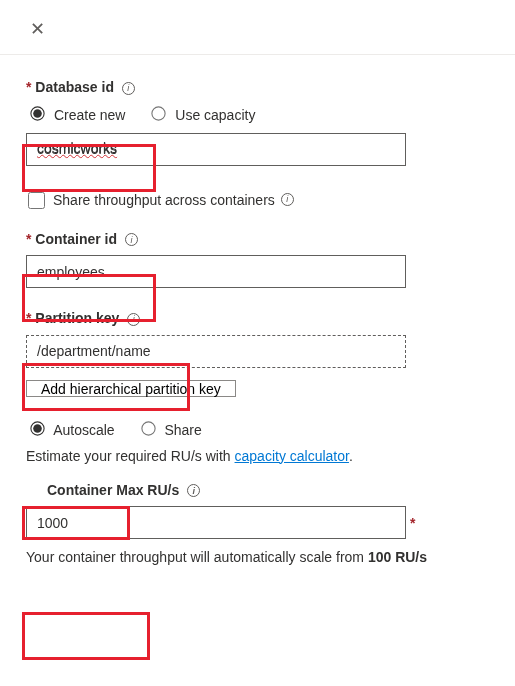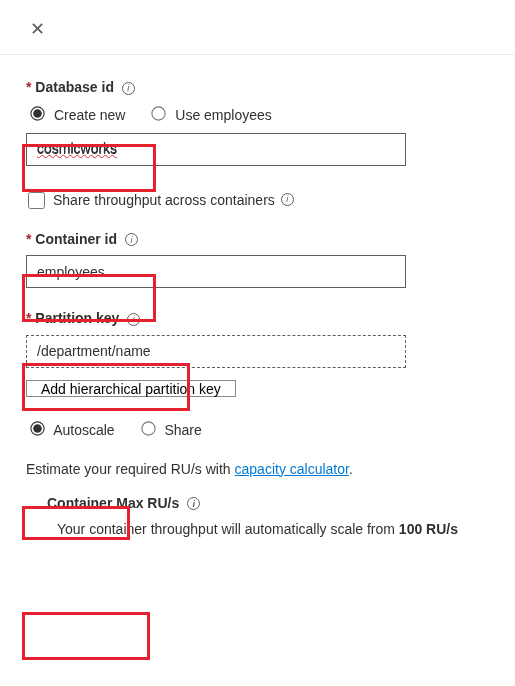--- a/index.html
+++ b/index.html
@@ -72,26 +72,26 @@
   .sub-button {
     margin-top: 12px;
     height: 17px;
     padding: 0 14px;
     border: 1px solid #8a8886;
     background: #fff;
     font-family: inherit;
     font-size: 14px;
     cursor: pointer;
   }
-  .helper-text { margin-top: 23px; font-size: 14px; }
+  .helper-text { margin-top: 10px; font-size: 14px; }
   .link { color: #0078d4; text-decoration: underline; cursor: pointer; }
   .subheading { margin-top: 18px; font-weight: 600; padding-left: 21px; }
   .ru-row { display:flex; align-items:center; }
   .req-after { color:#a4262c; font-weight:600; margin-left:4px; }
-  .footer-text { margin-top: 10px; font-size: 14px; text-align: center; }
+  .footer-text { margin-top: 10px; font-size: 14px; }
   .footer-text .strong { font-weight: 700; }
 
   
   .hl { position: absolute; border: 3px solid #e6202e; pointer-events:none; }
   #hl-db   { left: 22px; top: 144px; width: 134px; height: 48px; }
   #hl-cont { left: 22px; top: 274px; width: 134px; height: 48px; }
   #hl-pk   { left: 22px; top: 363px; width: 168px; height: 48px; }
   #hl-auto { left: 22px; top: 506px; width: 108px; height: 34px; }
   #hl-ru   { left: 22px; top: 612px; width: 128px; height: 48px; }
 
@@ -115,21 +115,21 @@
       <span class="label-text">Database id</span>
       <span class="info-icon">i</span>
     </div>
     <div class="radio-row">
       <label>
         <input type="radio" name="dbmode" checked="" style="">
         <span>Create new</span>
       </label>
       <label>
         <input type="radio" name="dbmode" style="">
-        <span>Use employees</span>
+        <span>Use capacity</span>
       </label>
     </div>
     <div style="position:relative;">
       <input class="text-input" type="text" value="cosmicworks" style="">
       <span style="position:absolute; left:11px; top:7px; pointer-events:none;" class="spellsquiggle">cosmicworks</span>
     </div>
     <div class="checkbox-row">
       <input type="checkbox" style="">
       <span>Share throughput across containers</span>
       <span class="info-icon" style="margin-left:6px">i</span>
@@ -169,20 +169,24 @@
       </label>
     </div>
     <div class="helper-text">
       <span>Estimate your required RU/s with </span><span class="link">capacity calculator</span><span>.</span>
     </div>
 
     <div class="subheading">
       <span>Container Max RU/s</span>
       <span class="info-icon">i</span>
     </div>
+    <div class="ru-row" style="margin-top:8px;">
+      <input class="text-input" type="text" value="1000" style="">
+      <span class="req-after">*</span>
+    </div>
 
     <div class="footer-text">
       <span>Your container throughput will automatically scale from </span><span class="strong">100 RU/s</span>
     </div>
   </div>
 
 </div>
 
 <div class="hl" id="hl-db"></div>
 <div class="hl" id="hl-cont"></div>

